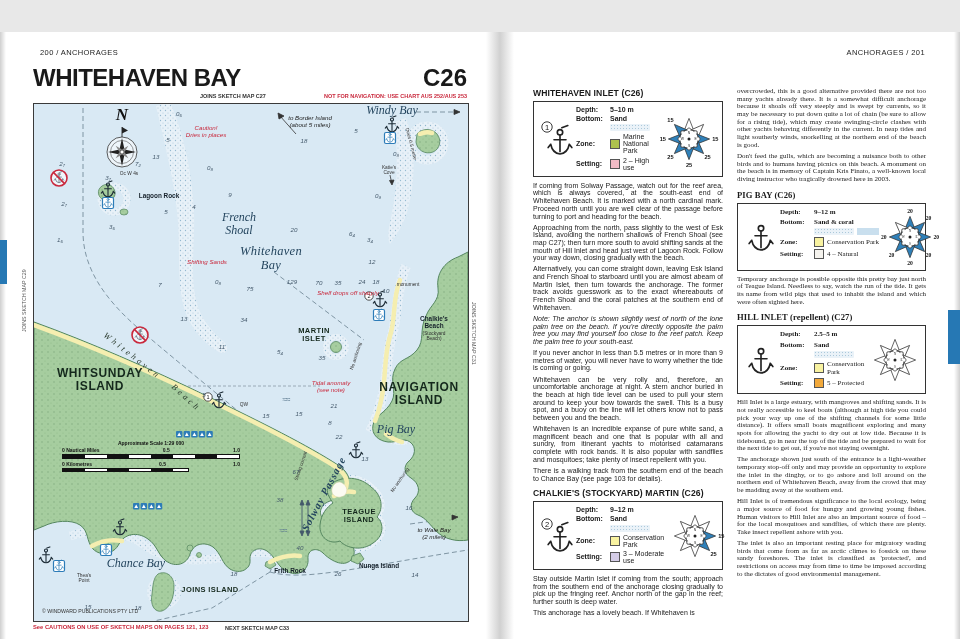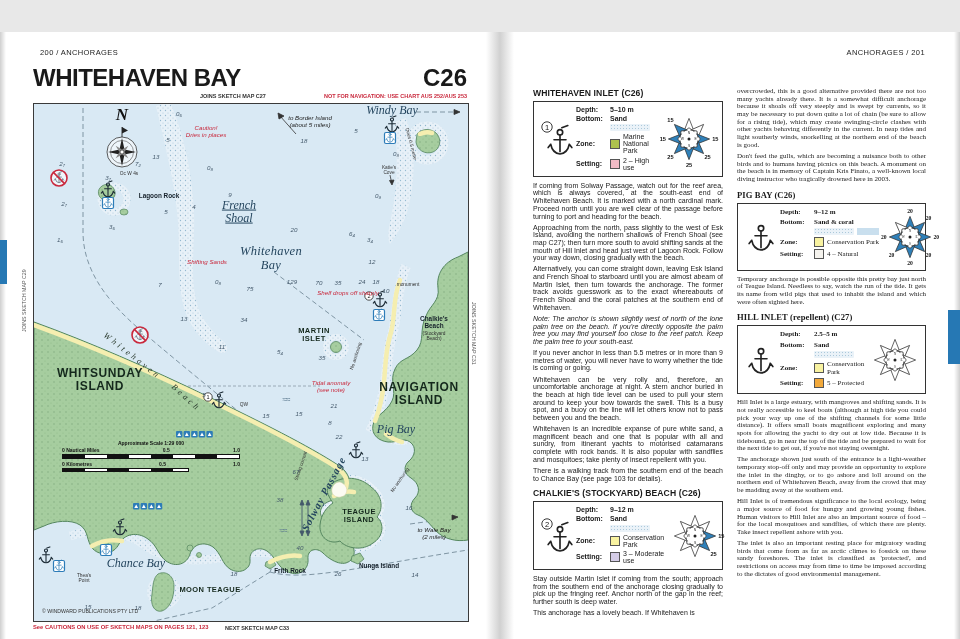--- a/index.html
+++ b/index.html
@@ -329,21 +329,21 @@
 Cove</div>
           <div class="ml depth" style="left: 344px; top: 92px; transform: translate(-50%, -50%);">0₉</div>
           <div class="ml tiny" style="left: 95px; top: 70px; transform: translate(-50%, -50%);">Oc W 4s</div>
           <div class="ml depth" style="left: 74px; top: 74px; transform: translate(-50%, -50%);">3₇</div>
           <div class="ml rock" style="left: 125px; top: 92px; transform: translate(-50%, -50%);">Lagoon Rock</div>
           <div class="ml depth" style="left: 176px; top: 64px; transform: translate(-50%, -50%);">0₈</div>
           <div class="ml depth" style="left: 78px; top: 123px; transform: translate(-50%, -50%);">3₆</div>
           <div class="ml depth" style="left: 132px; top: 108px; transform: translate(-50%, -50%);">5</div>
           <div class="ml depth" style="left: 160px; top: 103px; transform: translate(-50%, -50%);">4</div>
           <div class="ml depth" style="left: 196px; top: 91px; transform: translate(-50%, -50%);">9</div>
-          <div class="ml sea" style="left: 205px; top: 108px; transform: translate(-50%, -50%); text-decoration: underline;">French
+          <div class="ml sea" style="left: 205px; top: 120px; transform: translate(-50%, -50%);">French
 Shoal</div>
           <div class="ml depth" style="left: 30px; top: 100px; transform: translate(-50%, -50%);">2₇</div>
           <div class="ml depth" style="left: 26px; top: 136px; transform: translate(-50%, -50%);">1₆</div>
           <div class="ml caution" style="left: 173px; top: 158px; transform: translate(-50%, -50%);">Shifting Sands</div>
           <div class="ml depth" style="left: 184px; top: 178px; transform: translate(-50%, -50%);">0₈</div>
           <div class="ml depth" style="left: 126px; top: 181px; transform: translate(-50%, -50%);">7</div>
           <div class="ml sea sea-lg" style="left: 237px; top: 154px; transform: translate(-50%, -50%);">Whitehaven
 Bay</div>
           <div class="ml depth" style="left: 260px; top: 126px; transform: translate(-50%, -50%);">20</div>
           <div class="ml depth" style="left: 318px; top: 130px; transform: translate(-50%, -50%);">6₄</div>
@@ -399,21 +399,21 @@
           <div class="ml tiny" style="left: 366px; top: 376px; transform: translate(-50%, -50%) rotate(-55deg);">No anchoring</div>
           <div class="ml note-i" style="left: 400px; top: 430px; transform: translate(-50%, -50%);">to Wale Bay
 (2 miles)</div>
           <div class="ml rock" style="left: 256px; top: 467px; transform: translate(-50%, -50%);">Frith Rock</div>
           <div class="ml depth" style="left: 304px; top: 470px; transform: translate(-50%, -50%);">26</div>
           <div class="ml rock" style="left: 345px; top: 462px; transform: translate(-50%, -50%);">Nunga Island</div>
           <div class="ml depth" style="left: 381px; top: 471px; transform: translate(-50%, -50%);">14</div>
           <div class="ml sea" style="left: 102px; top: 460px; transform: translate(-50%, -50%);">Chance Bay</div>
           <div class="ml tiny" style="left: 50px; top: 474px; transform: translate(-50%, -50%);">Thea's
 Point</div>
-          <div class="ml island" style="left: 176px; top: 486px; transform: translate(-50%, -50%);">MOON TEAGUE</div>
+          <div class="ml island" style="left: 176px; top: 486px; transform: translate(-50%, -50%);">JOINS ISLAND</div>
           <div class="ml depth" style="left: 54px; top: 503px; transform: translate(-50%, -50%);">15</div>
           <div class="ml depth" style="left: 104px; top: 504px; transform: translate(-50%, -50%);">18</div>
           <div class="ml depth" style="left: 200px; top: 470px; transform: translate(-50%, -50%);">18</div>
         </div>
 
       <div class="scale">
         <div class="scale-title">Approximate Scale 1:29 000</div>
         <div class="scale-row">
           <span>0 Nautical Miles</span>
           <span>0.5</span>
@@ -503,21 +503,21 @@
       <p>If coming from Solway Passage, watch out for the reef area, which is always covered, at the south-east end of Whitehaven Beach. It is marked with a north cardinal mark. Proceed north until you are well clear of the passage before turning to port and heading for the beach.</p>
           <p>Approaching from the north, pass slightly to the west of Esk Island, avoiding the northern shallows of French Shoal (see map C27); then turn more south to avoid shifting sands at the mouth of Hill Inlet and head just west of Lagoon Rock. Follow your way down, closing gradually with the beach.</p>
           <p>Alternatively, you can come straight down, leaving Esk Island and French Shoal to starboard until you are almost abeam of Martin Islet, then turn towards the anchorage. The former track avoids guesswork as to the exact whereabouts of French Shoal and the coral patches at the southern end of Whitehaven.</p>
           <p class="note">Note: The anchor is shown slightly west of north of the lone palm tree on the beach. If you're directly opposite the palm tree you may find yourself too close to the reef patch. Keep the palm tree to your south-east.</p>
           <p>If you never anchor in less than 5.5 metres or in more than 9 metres of water, you will never have to worry whether the tide is coming or going.</p>
           <p>Whitehaven can be very rolly and, therefore, an uncomfortable anchorage at night. A stern anchor buried in the beach at high tide level can be used to pull your stern around to keep your bow towards the swell. This is a busy spot, and a buoy on the line will let others know not to pass between you and the beach.</p>
           <p>Whitehaven is an incredible expanse of pure white sand, a magnificent beach and one that is popular with all and sundry, from itinerant yachts to motorised catamarans complete with rock bands. It is also popular with sandflies and mosquitoes; take plenty of insect repellent with you.</p>
           <p>There is a walking track from the southern end of the beach to Chance Bay (see page 103 for details).</p>
         </div>
 
-      <h3>CHALKIE'S (STOCKYARD) BEACH  (C26)</h3>
+      <h3>CHALKIE'S (STOCKYARD) MARTIN  (C26)</h3>
 
       <div class="ibox">
         <div class="anch-cell">
           <svg width="34" height="44" viewBox="0 0 34 44">
             <circle cx="7" cy="10" r="5.2" fill="#fff" stroke="#222" stroke-width=".9"></circle>
             <text x="7" y="12.6" font-size="7.5" text-anchor="middle" fill="#111">2</text>
             <g transform="translate(20,25) scale(1.5)" fill="none" stroke="#222" stroke-width="1.1" stroke-linecap="round">
               <circle cx="0" cy="-6.5" r="1.8"></circle>
                 <path d="M0,-4.7 L0,6.5 M-4,-1.5 L4,-1.5 M-6.2,1.5 Q-5,7.5 0,8 Q5,7.5 6.2,1.5 M-6.2,1.5 l-1.7,2.2 M6.2,1.5 l1.7,2.2 M1.2,-9.5 l4,-1.5"></path>
             </g>

